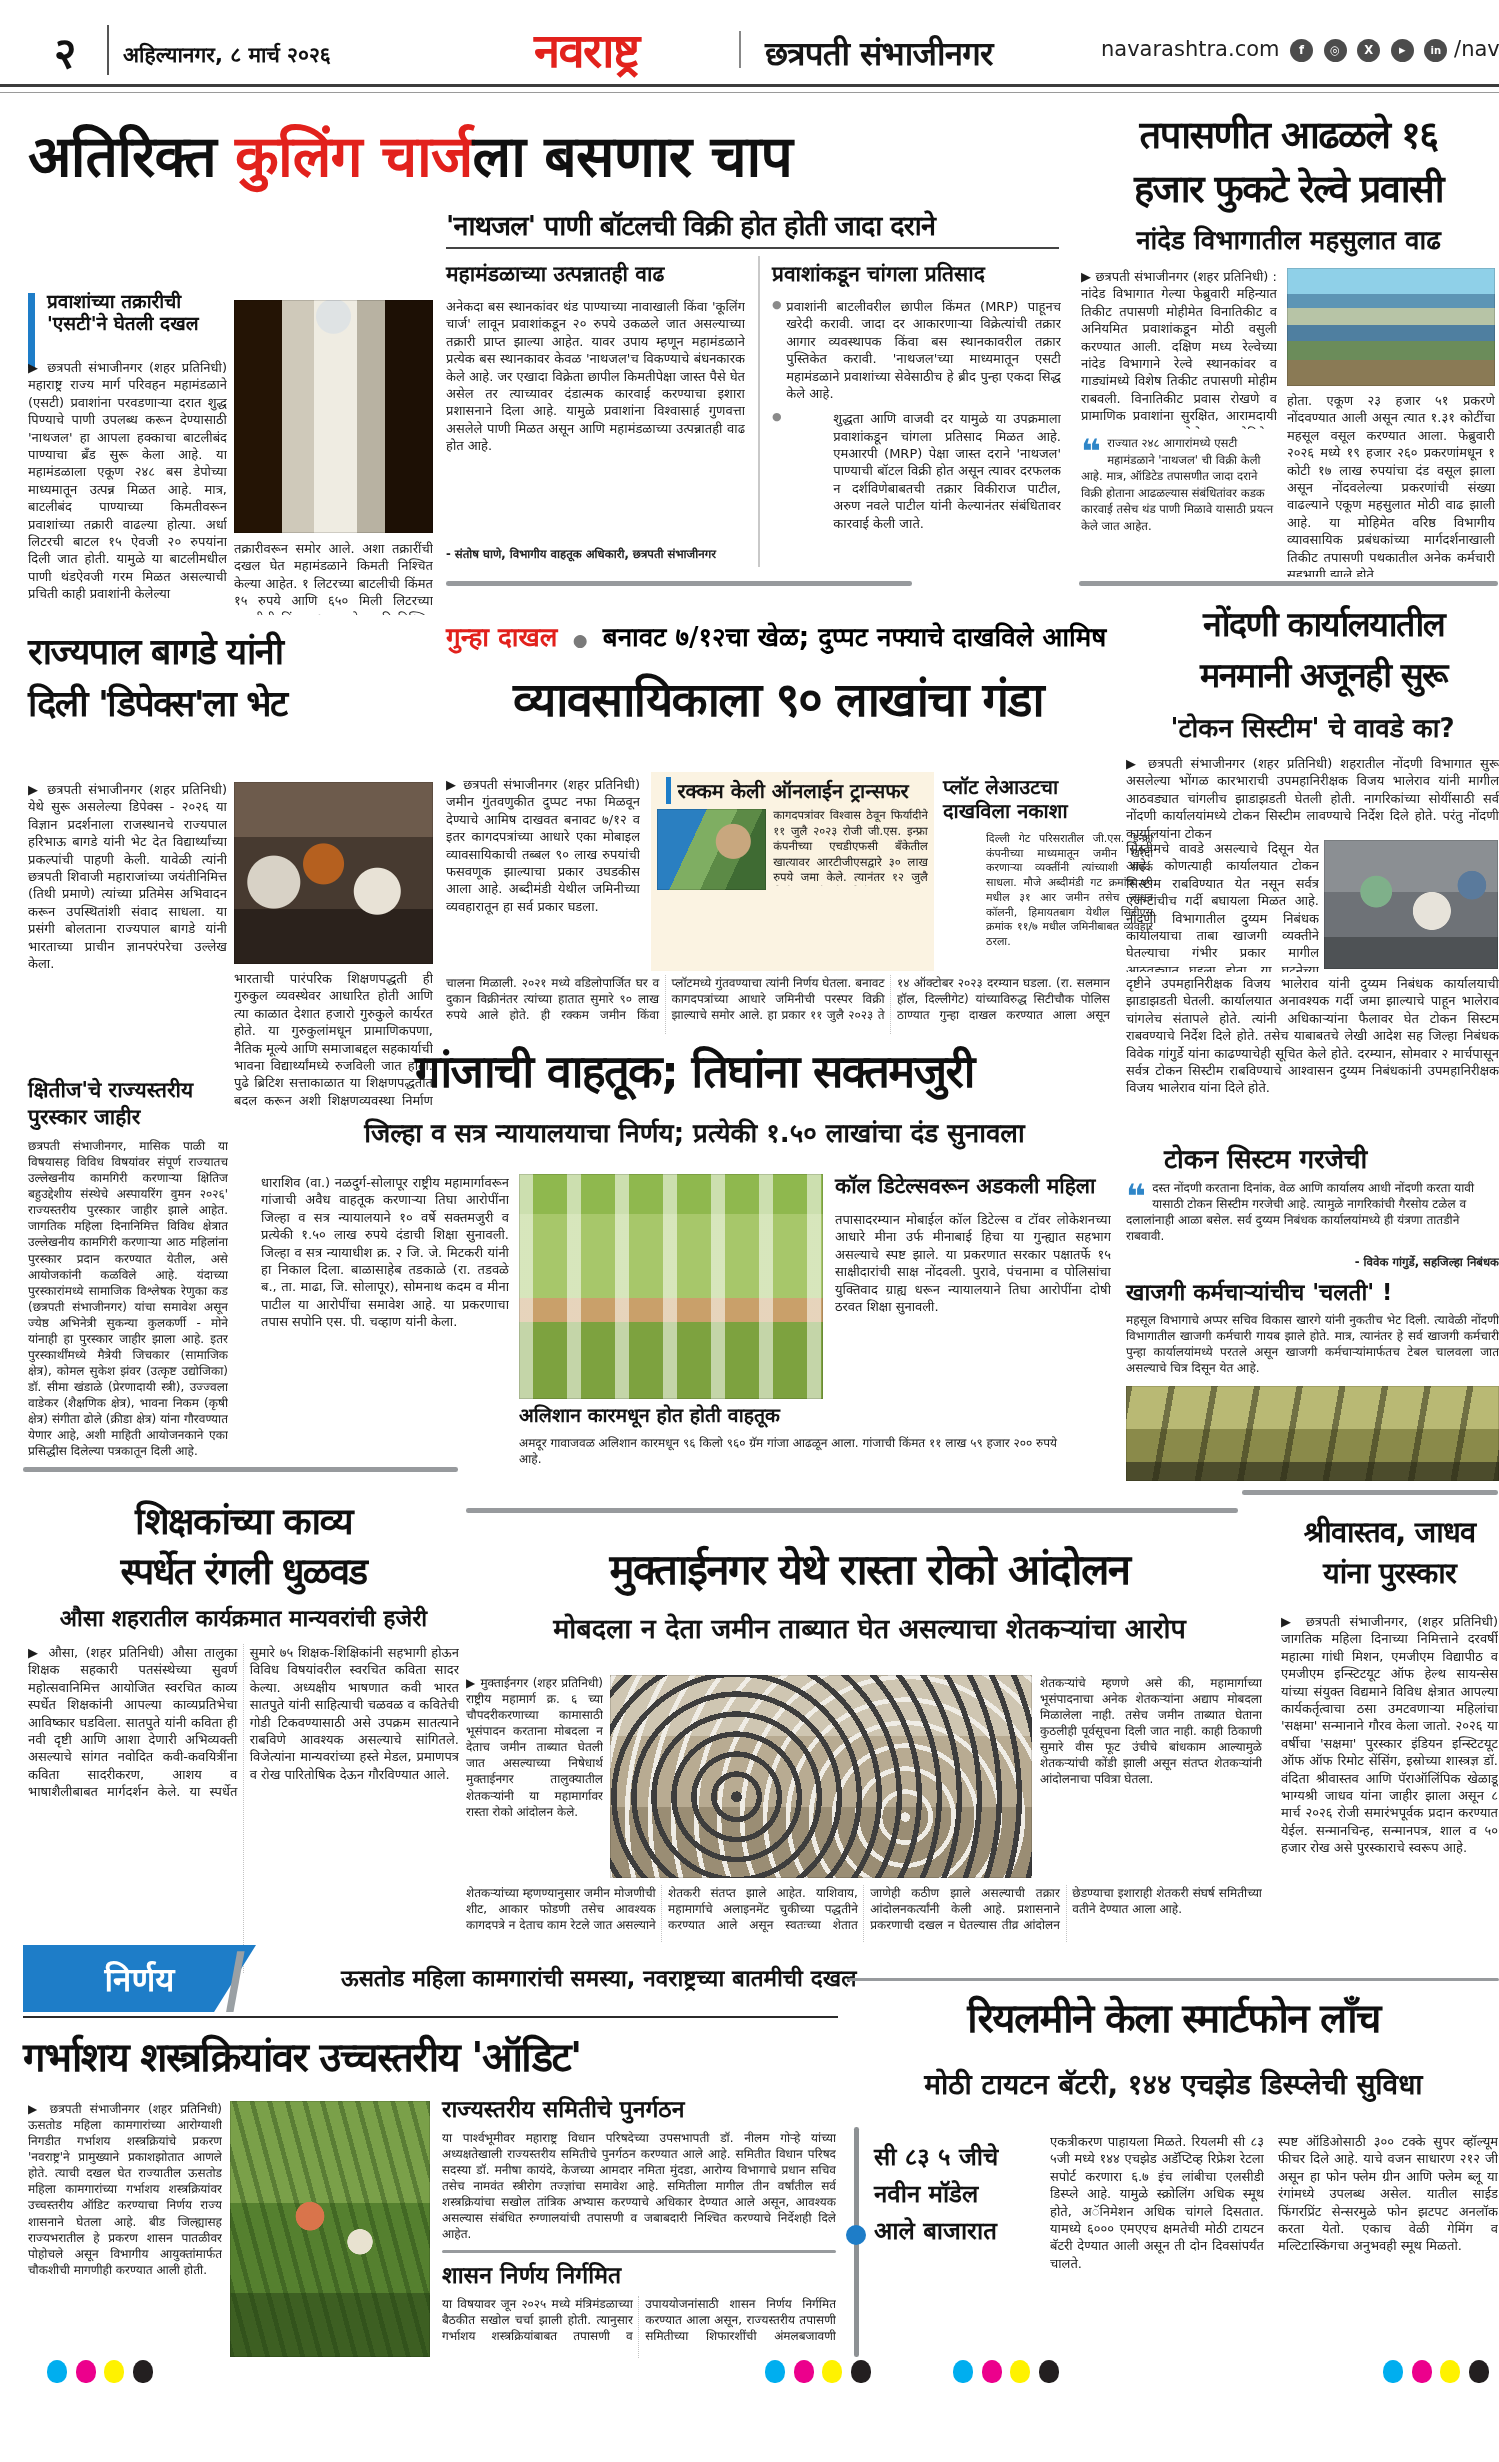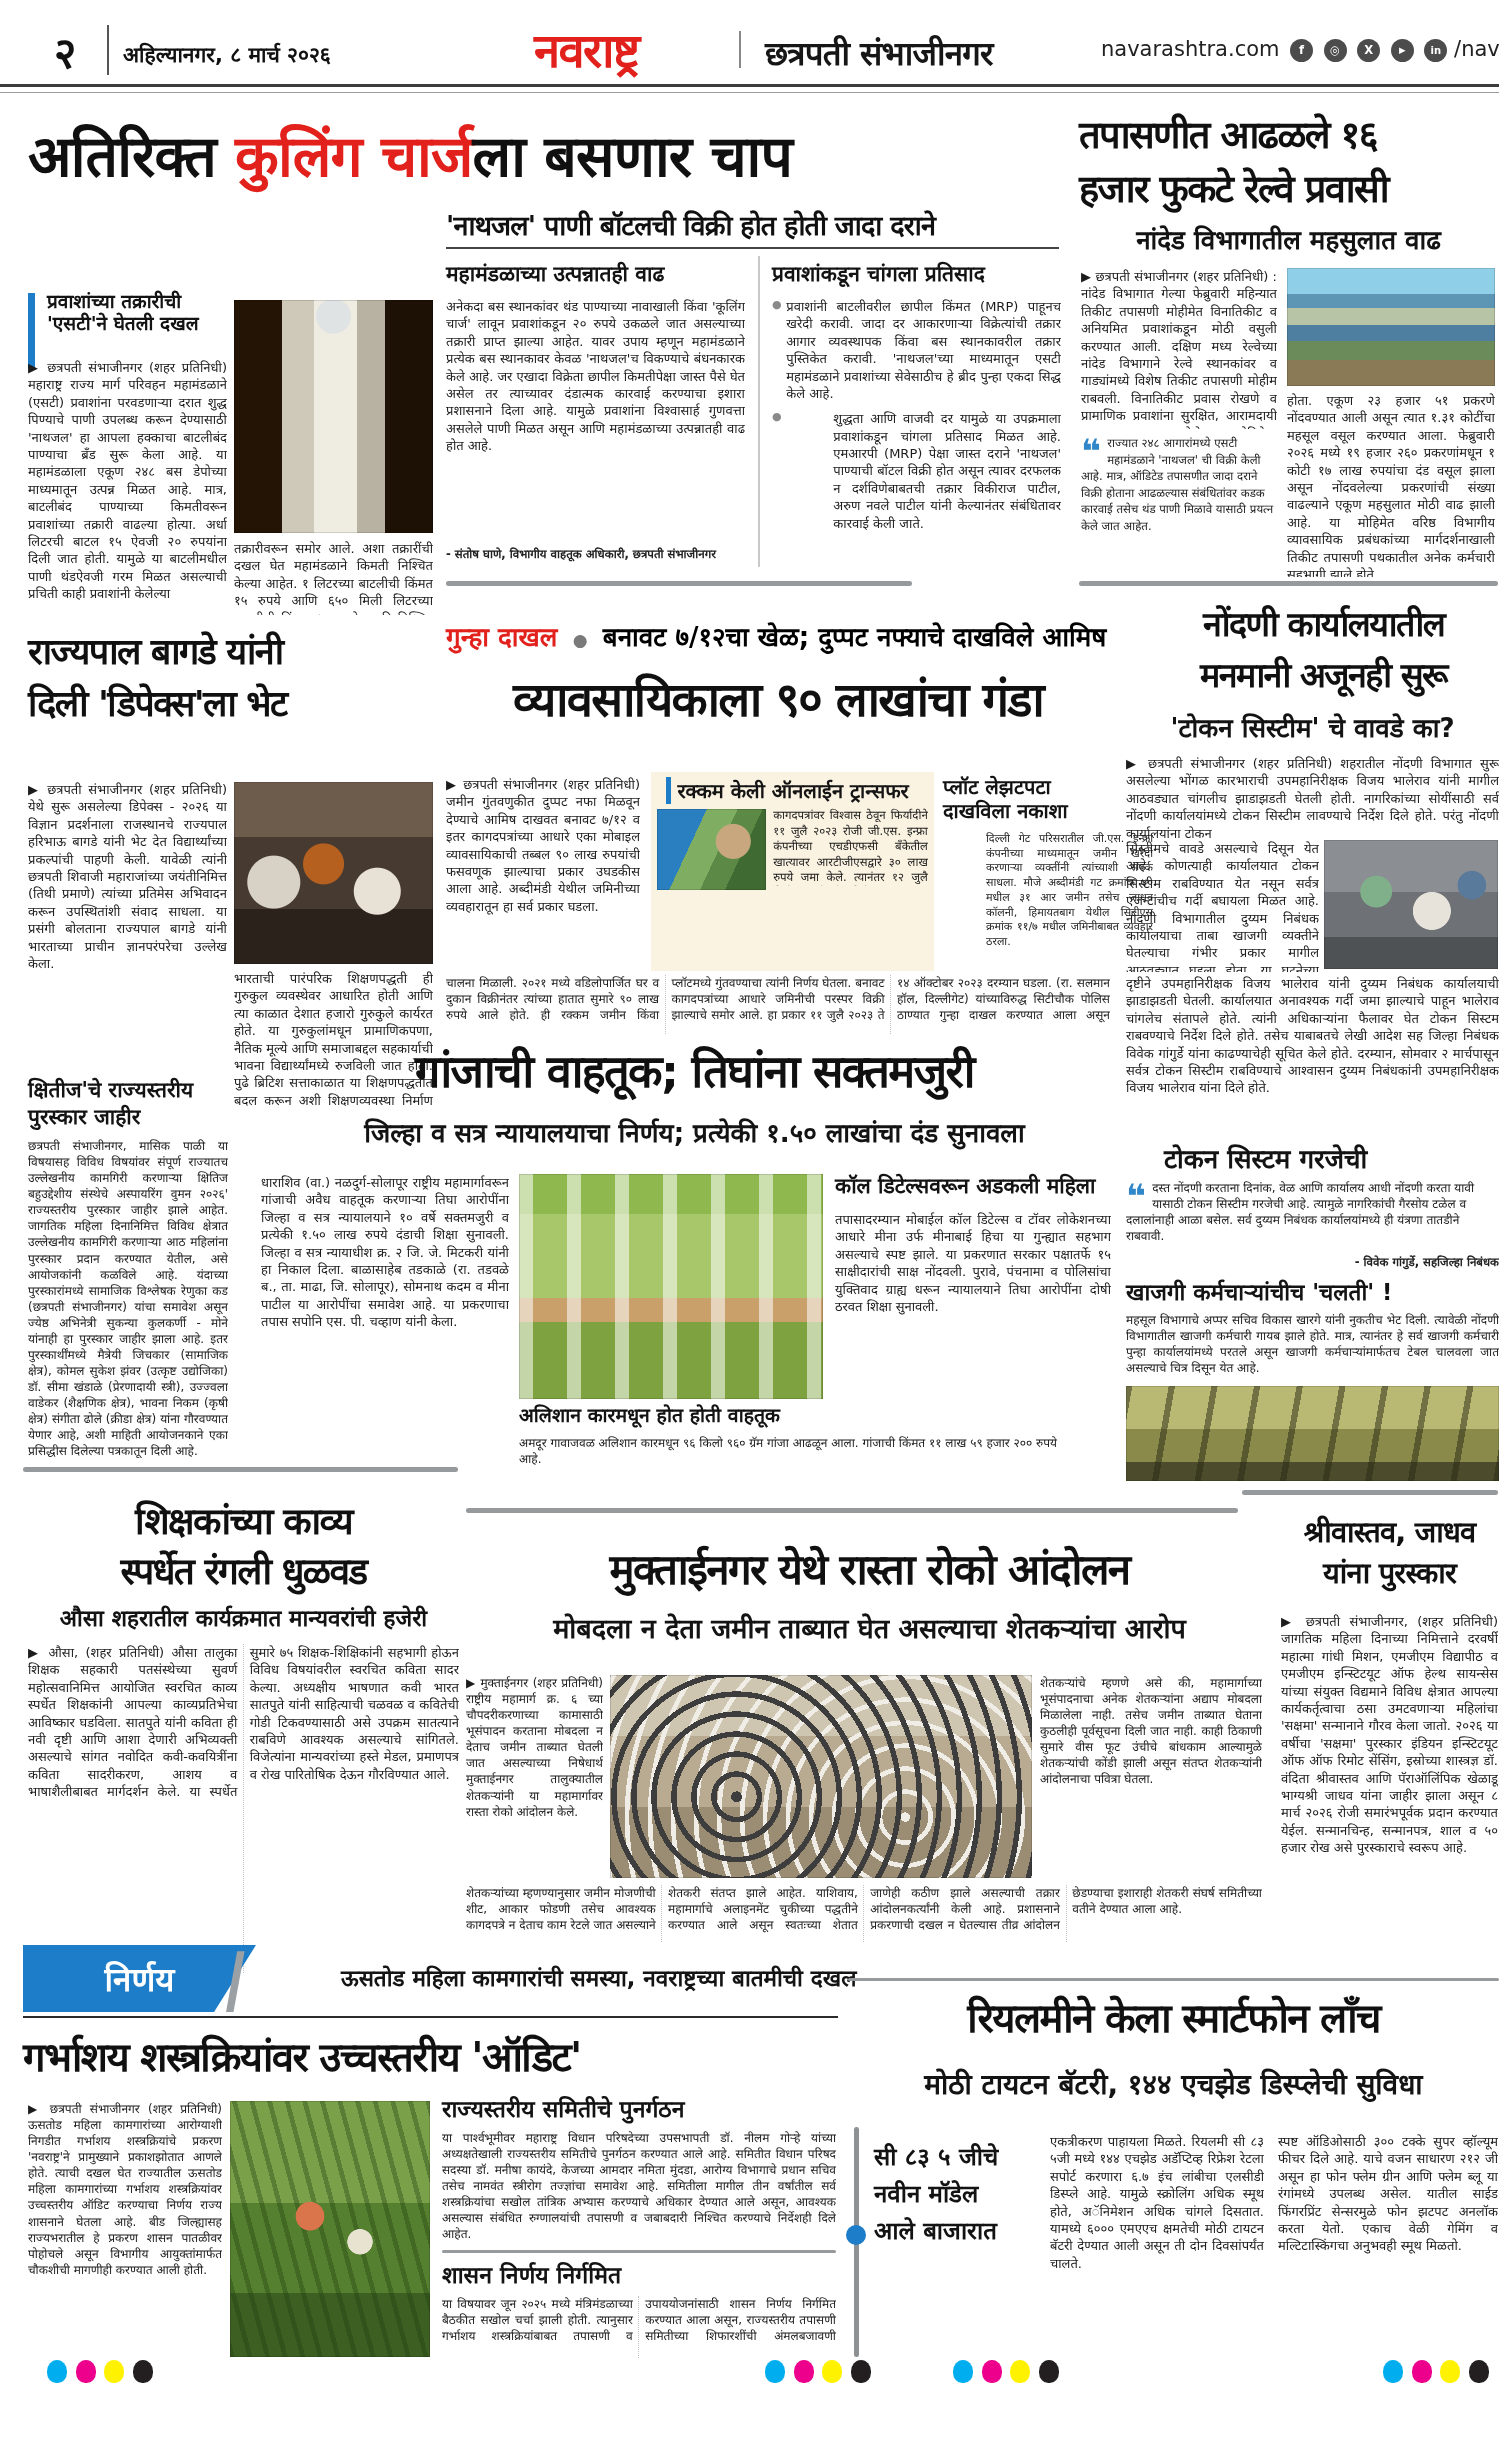--- a/index.html
+++ b/index.html
@@ -79,21 +79,21 @@
       </div>
     <div style="display:flex;">
         <span style="color:#8a8a8a;font-size:11px;margin-right:4.7px;">●</span>
         <span class="bt" style="flex:1;margin-left:47px;">शुद्धता आणि वाजवी दर यामुळे या उपक्रमाला प्रवाशांकडून चांगला प्रतिसाद मिळत आहे. एमआरपी (MRP) पेक्षा जास्त दराने 'नाथजल' पाण्याची बॉटल विक्री होत असून त्यावर दरफलक न दर्शविणेबाबतची तक्रार विकीराज पाटील, अरुण नवले पाटील यांनी केल्यानंतर संबंधितावर कारवाई केली जाते.</span>
       </div>
   </div>
 
   <div class="rule" style="left:446px;top:581px;width:466px;"></div>
   <div class="rule" style="left:1079px;top:581px;width:419px;"></div>
 
-  <div class="abs hl" style="left:1079px;top:109px;width:419px;font-size:38px;line-height:1.42;text-align:left;letter-spacing:-1.6px;">
+  <div class="abs hl" style="left:1079px;top:109px;width:419px;font-size:38px;line-height:1.42;text-align:center;letter-spacing:-1.6px;">
     <div class="nw">तपासणीत आढळले १६</div>
     <div class="nw">हजार फुकटे रेल्वे प्रवासी</div>
   </div>
   <div class="abs ch nw" style="left:1079px;top:225px;width:419px;font-size:26px;text-align:center;">नांदेड विभागातील महसुलात वाढ</div>
 
   <div class="abs bt" style="left:1081px;top:268px;width:196px;height:161px;">▶ छत्रपती संभाजीनगर (शहर प्रतिनिधी) : नांदेड विभागात गेल्या फेब्रुवारी महिन्यात तिकीट तपासणी मोहीमेत विनातिकीट व अनियमित प्रवाशांकडून मोठी वसुली करण्यात आली. दक्षिण मध्य रेल्वेच्या नांदेड विभागाने रेल्वे स्थानकांवर व गाड्यांमध्ये विशेष तिकीट तपासणी मोहीम राबवली. विनातिकीट प्रवास रोखणे व प्रामाणिक प्रवाशांना सुरक्षित, आरामदायी प्रवास उपलब्ध करून देणे हा या मोहिमेचा मुख्य उद्देश</div>
 
   <div class="abs" style="left:1081px;top:435px;width:196px;height:141px;">
     <span class="qmark">❝</span>
     <span class="bt" style="font-size:11.6px;">राज्यात २४८ आगारांमध्ये एसटी महामंडळाने 'नाथजल' ची विक्री केली आहे. मात्र, ऑडिटेड तपासणीत जादा दराने विक्री होताना आढळल्यास संबंधितांवर कडक कारवाई तसेच थंड पाणी मिळावे यासाठी प्रयत्न केले जात आहेत.</span>
@@ -132,21 +132,21 @@
   <div class="abs bt" style="left:446px;top:776px;width:194px;height:193px;">▶ छत्रपती संभाजीनगर (शहर प्रतिनिधी) जमीन गुंतवणुकीत दुप्पट नफा मिळवून देण्याचे आमिष दाखवत बनावट ७/१२ व इतर कागदपत्रांच्या आधारे एका मोबाइल व्यावसायिकाची तब्बल ९० लाख रुपयांची फसवणूक झाल्याचा प्रकार उघडकीस आला आहे. अब्दीमंडी येथील जमिनीच्या व्यवहारातून हा सर्व प्रकार घडला.</div>
 
   <div class="abs" style="left:651px;top:772px;width:283px;height:199px;background:#fbf3e2;padding:4.7px 6.2px;box-sizing:border-box;">
     <div style="border-left:5.4px solid #1e7dc8;padding-left:6.2px;font-size:20px;font-weight:bold;color:#141414;margin-left:9px;" class="nw">रक्कम केली ऑनलाईन ट्रान्सफर</div>
     <div class="photo" style="left:6.2px;top:37px;width:109px;height:81px;position:absolute;background:
         radial-gradient(circle at 70% 40%, #c8a77e 0 17px, rgba(0,0,0,0) 18px),
         linear-gradient(115deg,#2a7fc1 0 34%,#7fae62 34% 55%,#5c8a46 55% 72%,#3f6b33 72%);"></div>
     <div class="bt" style="margin-left:116px;margin-top:4.7px;font-size:11.5px;height:78px;">कागदपत्रांवर विश्वास ठेवून फिर्यादीने ११ जुलै २०२३ रोजी जी.एस. इन्फ्रा कंपनीच्या एचडीएफसी बँकेतील खात्यावर आरटीजीएसद्वारे ३० लाख रुपये जमा केले. त्यानंतर १२ जुलै रोजी अब्दीमंडी येथील ३१ आर जमिनीचे खरेदीखत नोंदणी करून देण्यात आले. पुढील काही महिन्यांत विविध व्यवहारांद्वारे सुमारे ४४ लाख ९८ हजार रुपये ऑनलाईन ट्रान्सफर करण्यात आले, तर उर्वरित रक्कम रोख स्वरूपात देण्यात आली. अशा प्रकारे एकूण ९० लाख रुपये दिल्याचे तक्रारीत नमूद आहे.</div>
   </div>
 
-  <div class="abs ch" style="left:943px;top:776px;width:167px;font-size:20px;">प्लॉट लेझटपटा दाखविला नकाशा</div>
+  <div class="abs ch" style="left:943px;top:776px;width:167px;font-size:20px;">प्लॉट लेआउटचा दाखविला नकाशा</div>
   <div class="abs bt" style="left:986px;top:832px;width:167px;height:138px;font-size:11px;">दिल्ली गेट परिसरातील जी.एस. इन्फ्रा कंपनीच्या माध्यमातून जमीन खरेदी करणाऱ्या व्यक्तींनी त्यांच्याशी संपर्क साधला. मौजे अब्दीमंडी गट क्रमांक ४० मधील ३१ आर जमीन तसेच जाधव कॉलनी, हिमायतबाग येथील सिटीएस क्रमांक ११/७ मधील जमिनीबाबत व्यवहार ठरला.</div>
 
   <div class="abs bt c3" style="left:446px;top:975px;width:664px;height:59px;font-size:12px;">चालना मिळाली. २०२१ मध्ये वडिलोपार्जित घर व दुकान विक्रीनंतर त्यांच्या हातात सुमारे ९० लाख रुपये आले होते. ही रक्कम जमीन किंवा प्लॉटमध्ये गुंतवण्याचा त्यांनी निर्णय घेतला. बनावट कागदपत्रांच्या आधारे जमिनीची परस्पर विक्री झाल्याचे समोर आले. हा प्रकार ११ जुलै २०२३ ते १४ ऑक्टोबर २०२३ दरम्यान घडला. (रा. सलमान हॉल, दिल्लीगेट) यांच्याविरुद्ध सिटीचौक पोलिस ठाण्यात गुन्हा दाखल करण्यात आला असून मोबाईल कलेक्शन व न्यू मोबाइलवाला या नावाने मोबाइल दुरुस्ती व अॅक्सेसरीजचे दुकान चालविणाऱ्या व्यावसायिकाने तक्रार दिली आहे.</div>
 
   <div class="abs hl nw" style="left:279px;top:1039px;width:831px;font-size:45px;text-align:center;letter-spacing:-1.6px;">गांजाची वाहतूक; तिघांना सक्तमजुरी</div>
   <div class="abs ch nw" style="left:279px;top:1118px;width:831px;font-size:26px;text-align:center;">जिल्हा व सत्र न्यायालयाचा निर्णय; प्रत्येकी १.५० लाखांचा दंड सुनावला</div>
 
   <div class="abs bt" style="left:261px;top:1174px;width:248px;height:262px;">धाराशिव (वा.) नळदुर्ग-सोलापूर राष्ट्रीय महामार्गावरून गांजाची अवैध वाहतूक करणाऱ्या तिघा आरोपींना जिल्हा व सत्र न्यायालयाने १० वर्षे सक्तमजुरी व प्रत्येकी १.५० लाख रुपये दंडाची शिक्षा सुनावली. जिल्हा व सत्र न्यायाधीश क्र. २ जि. जे. मिटकरी यांनी हा निकाल दिला. बाळासाहेब तडकाळे (रा. तडवळे ब., ता. माढा, जि. सोलापूर), सोमनाथ कदम व मीना पाटील या आरोपींचा समावेश आहे. या प्रकरणाचा तपास सपोनि एस. पी. चव्हाण यांनी केला.</div>
 
   <div class="photo" style="left:519px;top:1174px;width:304px;height:225px;background:

